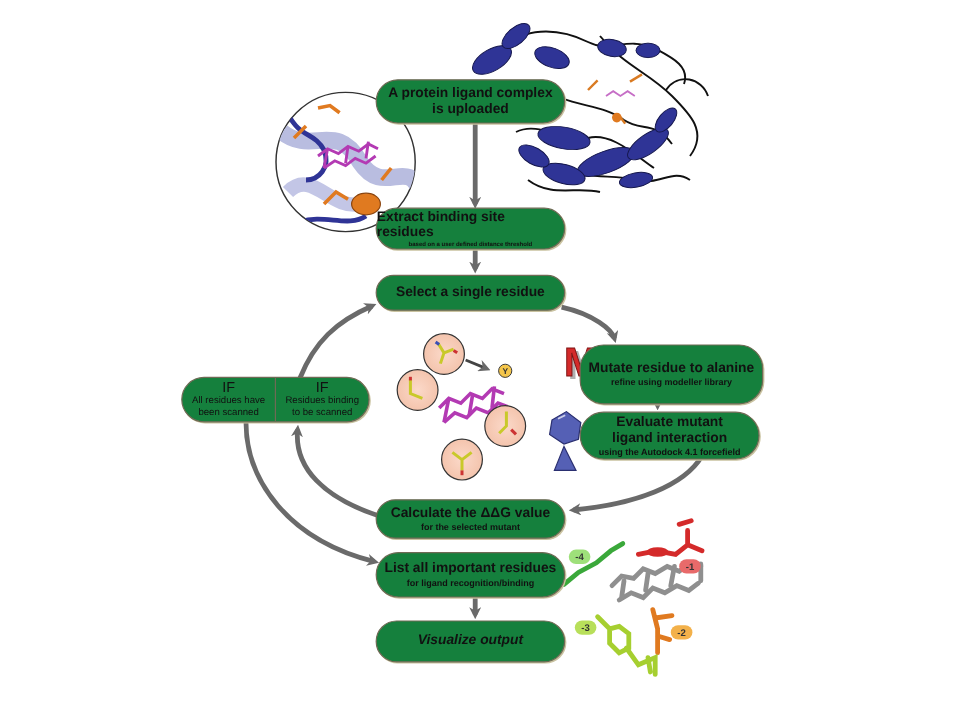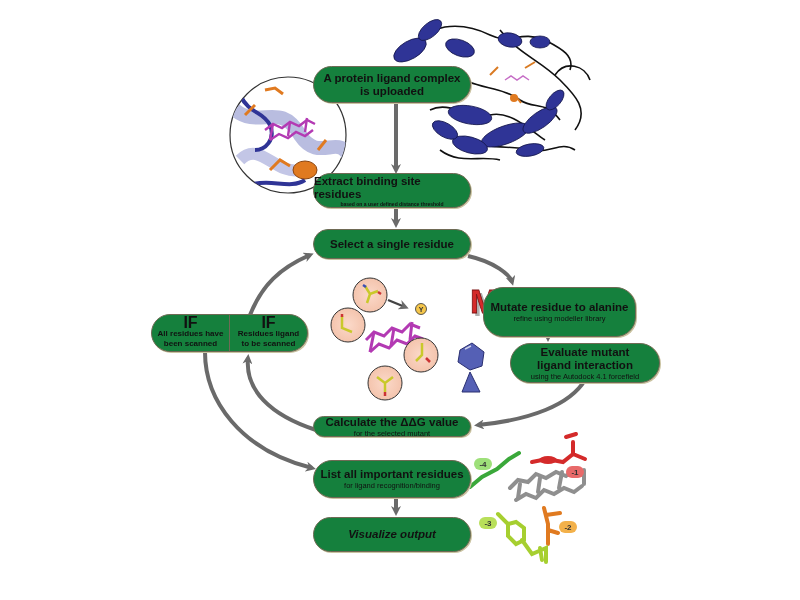--- a/index.html
+++ b/index.html
@@ -5,27 +5,27 @@
   html, body { margin:0; padding:0; background:#ffffff; }
   body { width:800px; height:600px; position:relative; overflow:hidden; font-family:"Liberation Sans", sans-serif; }
   #art { position:absolute; left:0; top:0; width:800px; height:600px; }
   .box {
     position:absolute; background:#15803d; border:1.5px solid #6f6a55;
     border-radius:20px; box-sizing:border-box; text-align:left; color:#111;
     display:flex; flex-direction:column; justify-content:center; align-items:center;
     box-shadow:1px 1px 0 #c9c2a0;
   }
   .t { font-weight:bold; font-size:11.5px; line-height:13px; }
-  .s { font-weight:normal; font-size:7.5px; line-height:9px; }
+  .s { font-weight:bold; font-size:7.5px; line-height:9px; }
   .xs { font-weight:bold; font-size:5px; line-height:6px; }
   .if-box { flex-direction:row; padding:0; }
   .if-half { flex:1; height:100%; display:flex; flex-direction:column; justify-content:center; align-items:center; }
   .if-half + .if-half { border-left:1.2px solid #6f6a55; }
-  .if-title { font-weight:bold; font-size:16px; line-height:12px; }
-  .if-sub { font-weight:bold; font-size:8px; line-height:10px; }
+  .if-title { font-weight:normal; font-size:12px; line-height:12px; }
+  .if-sub { font-weight:normal; font-size:8px; line-height:10px; }
 </style>
 </head>
 <body>
 
 <svg id="art" viewBox="0 0 800 600">
   <defs>
     <marker id="ah" markerWidth="10" markerHeight="10" refX="6" refY="5" orient="auto" markerUnits="userSpaceOnUse">
       <path d="M0,0 L10,5 L0,10 L3,5 Z" fill="#6a6a6a"></path>
     </marker>
     <clipPath id="circClip">
@@ -187,27 +187,27 @@
 
 <div class="box" style="left:313px;top:229px;width:158px;height:30px;">
   <div class="t">Select a single residue</div>
 </div>
 
 <div class="box" style="left:483px;top:287px;width:153px;height:50px;">
   <div class="t">Mutate residue to alanine</div>
   <div class="s">refine using modeller library</div>
 </div>
 
-<div class="box" style="left:483px;top:343px;width:150px;height:40px;margin-left:27px;">
+<div class="box" style="left:483px;top:343px;width:150px;height:40px;">
   <div class="t">Evaluate mutant</div>
   <div class="t">ligand interaction</div>
   <div class="s">using the Autodock 4.1 forcefield</div>
 </div>
 
-<div class="box" style="left:313px;top:416px;width:158px;height:21px;">
+<div class="box" style="left:313px;top:416px;width:158px;height:33px;">
   <div class="t">Calculate the ΔΔG value</div>
   <div class="s">for the selected mutant</div>
 </div>
 
 <div class="box" style="left:313px;top:460px;width:158px;height:38px;">
   <div class="t">List all important residues</div>
   <div class="s">for ligand recognition/binding</div>
 </div>
 
 <div class="box" style="left:313px;top:517px;width:158px;height:35px;font-style:italic;">
@@ -215,16 +215,16 @@
 </div>
 
 <div class="box if-box" style="left:151px;top:314px;width:157px;height:38px;">
   <div class="if-half">
     <div class="if-title">IF</div>
     <div class="if-sub">All residues have</div>
     <div class="if-sub">been scanned</div>
   </div>
   <div class="if-half">
     <div class="if-title">IF</div>
-    <div class="if-sub">Residues ligand</div>
+    <div class="if-sub">Residues binding</div>
     <div class="if-sub">to be scanned</div>
   </div>
 </div>
 
 </body></html>

